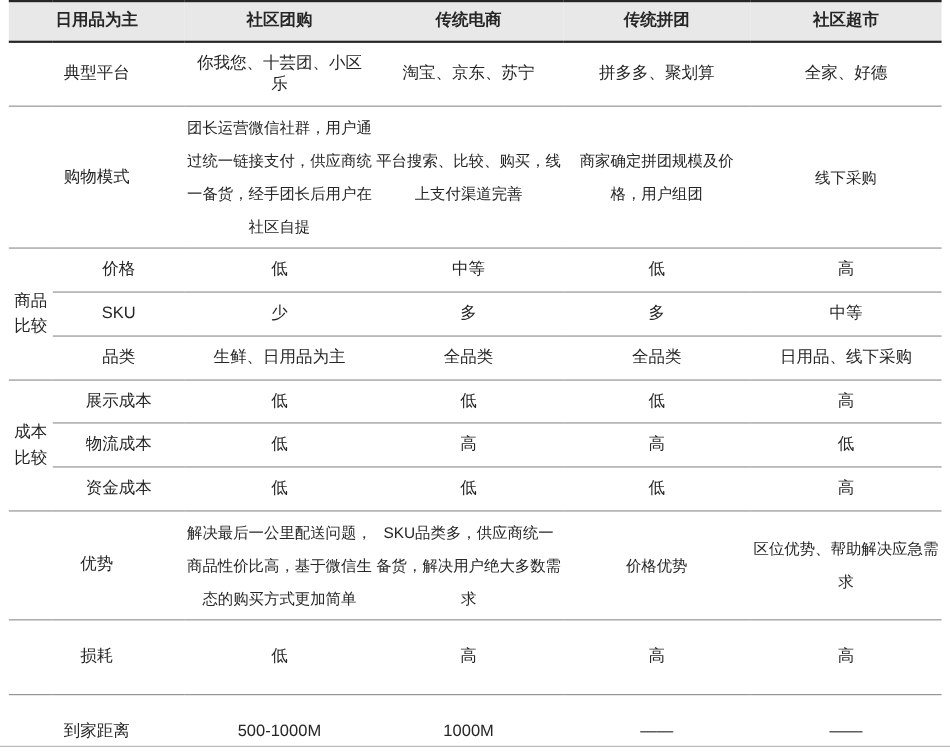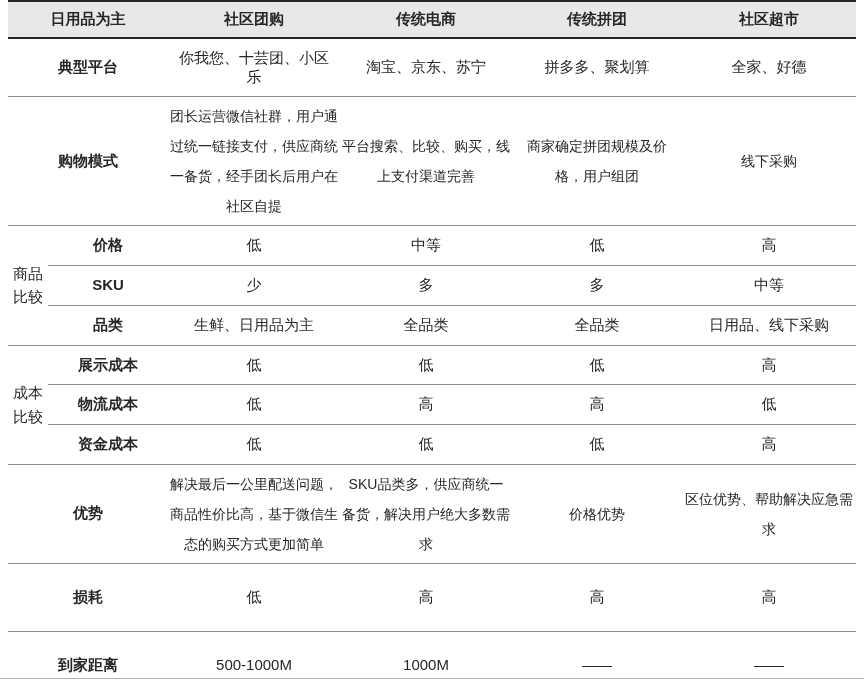--- a/index.html
+++ b/index.html
@@ -54,21 +54,21 @@
     line-height: 1.25;
     font-weight: normal;
   }
   .cmp thead th {
     background: #e8e8e8;
     font-weight: bold;
     border-top: 2px solid #262626;
     border-bottom: 2px solid #262626;
     padding: 8px 4px;
   }
-  .cmp th.rowlabel { font-weight: bold; }
+  .cmp th.rowlabel { font-weight: normal; }
   .cmp th.group {
     font-weight: normal;
     padding: 0 2px;
     line-height: 1.55;
   }
   tr.sep > th, tr.sep > td { border-top: 1px solid #8c8c8c; }
   tr.sub > th, tr.sub > td { border-top: 1px solid #8c8c8c; }
   td.tall {
     font-size: 14px;
     line-height: 30px;

